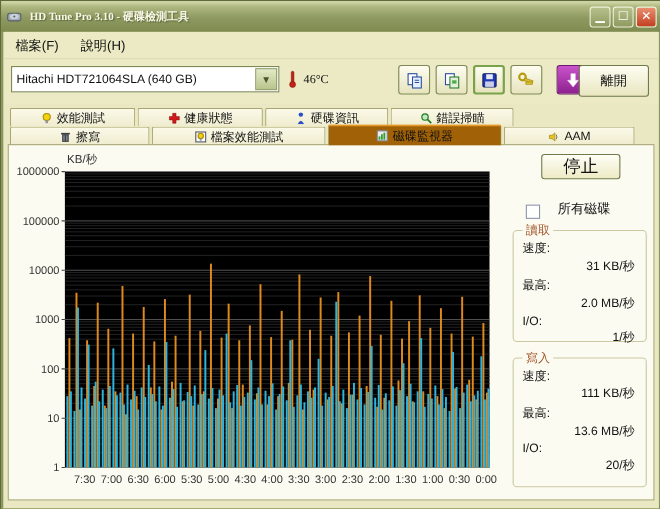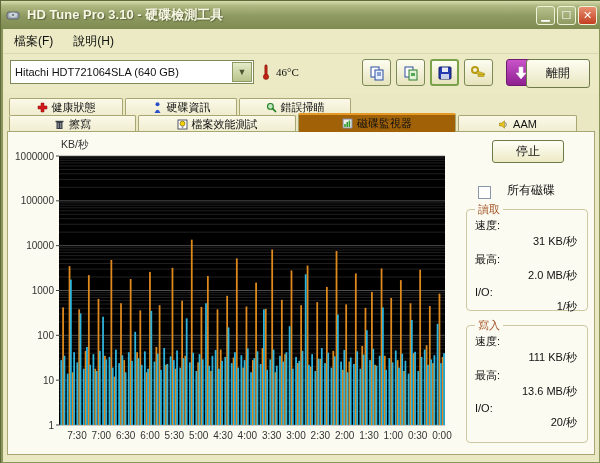--- a/index.html
+++ b/index.html
@@ -2,22 +2,22 @@
 <html><head>
 <meta charset="utf-8">
 <style>
   html,body{margin:0;padding:0;background:#d8d8d8;font-family:"Liberation Sans","DejaVu Sans",sans-serif;}
   .window{position:relative;width:600px;height:463px;background:#E9E8C2;border:1px solid #5E6A3A;
     box-shadow:inset 0 0 0 2px #8A955C;overflow:hidden;}
   
   .titlebar{position:absolute;left:0;top:0;width:600px;height:28px;
     background:linear-gradient(#D7DCAE 0%,#AEB77F 18%,#8D9960 55%,#7E8B50 100%);
     display:flex;align-items:center;padding:0 4px;box-sizing:border-box;}
-  .title-text{color:#F8F7E6;font-weight:bold;font-size:13px;text-shadow:1px 1px 1px #5C663A;margin-left:6px;
-    flex:1;white-space:nowrap;overflow:hidden;}
+  .title-text{color:#F8F7E6;font-weight:bold;font-size:10px;text-shadow:1px 1px 1px #5C663A;margin-left:6px;
+    flex:1;white-space:nowrap;overflow:hidden;font-family:Liberation Serif, serif;}
   .winbtn{width:19px;height:19px;border-radius:3px;margin-left:2px;border:1px solid #F0F2D8;
     display:flex;align-items:center;justify-content:center;color:#fff;font-size:11px;font-weight:bold;
     background:linear-gradient(#B7C08B,#8E9A61);box-sizing:border-box;cursor:default;}
   .winbtn.close{background:linear-gradient(#E8906F,#C33E22);}
   .winbtn .glyph{line-height:1;}
   
   .menubar{position:absolute;left:3px;top:28px;width:594px;height:24px;background:#EBEAC4;
     display:flex;align-items:center;border-bottom:1px solid #D9D7AC;}
   .menu-item{padding:3px 10px;font-size:12px;color:#111;}
   
@@ -43,21 +43,21 @@
     margin-right:2px;box-sizing:border-box;border-radius:2px 2px 0 0;}
   .tab.active{background:#a16207;border-top:2px solid #E59A28;height:19px;margin-top:-2px;position:relative;z-index:5;}
   .tab .ticon{display:inline-block;width:11px;height:11px;flex:0 0 auto;}
   
   .content{position:absolute;left:6px;top:130px;width:588px;height:324px;background:#FCFBF1;
     border:1px solid #A8A672;box-sizing:border-box;}
   .chart-wrap{position:absolute;left:0;top:0;width:455px;height:322px;}
   
   .side{position:absolute;left:450px;top:0;width:136px;height:322px;}
   .stop-btn{position:absolute;left:34px;top:8px;width:70px;height:21px;border:1px solid #6F7A49;border-radius:3px;
-    background:linear-gradient(#FEFEF6,#EDEAC4);font-size:12px;display:flex;align-items:center;justify-content:center;color:#111;}
+    background:linear-gradient(#FEFEF6,#EDEAC4);font-size:16px;display:flex;align-items:center;justify-content:center;color:#111;}
   .chk-row{position:absolute;left:20px;top:50px;display:flex;align-items:flex-end;gap:16px;font-size:12px;color:#111;}
   .chk-box{width:13px;height:13px;background:#fff;border:1px solid #8A97A8;box-sizing:border-box;}
   .grp{position:absolute;left:8px;width:122px;border:1px solid #CBC8A2;border-radius:4px;box-sizing:border-box;
     padding:6px 8px 4px 8px;background:#FCFBF1;}
   .grp .gtitle{position:absolute;top:-8px;left:8px;background:#FCFBF1;padding:0 3px;font-size:11px;color:#A4562A;}
   .grp .lab{font-size:11px;color:#111;margin-top:2px;}
   .grp .val{font-size:11px;color:#111;text-align:right;margin:1px 2px 3px 0;}
   .grp.read{top:77px;height:102px;}
   .grp.write{top:193px;height:118px;}
 </style>
@@ -131,20 +131,27 @@
     </div>
     <div class="tool-btn purple" style="left:502px">
       <svg width="14" height="14" viewBox="0 0 14 14">
         <path d="M5 1 H9 V7 H12 L7 13 L2 7 H5 Z" fill="#fff" stroke="#E8D8EC" stroke-width="0.6"></path>
       </svg>
     </div>
     <div class="exit-btn">離開</div>
   </div>
 
   <div class="tabs-row" style="top:97px">
+    <div class="tab" style="width:114px">
+      <svg class="ticon" viewBox="0 0 11 11">
+          <circle cx="5.5" cy="4.4" r="3.2" fill="#F4D20C" stroke="#A88B06"></circle>
+          <rect x="4.3" y="7.4" width="2.4" height="2.6" fill="#8E97A2"></rect>
+        </svg>
+      <span>效能測試</span>
+    </div>
     <div class="tab" style="width:114px">
       <svg class="ticon" viewBox="0 0 11 11">
           <path d="M4 1 H7 V4 H10 V7 H7 V10 H4 V7 H1 V4 H4 Z" fill="#D21A1A" stroke="#8E0E0E" stroke-width="0.5"></path>
         </svg>
       <span>健康狀態</span>
     </div>
     <div class="tab" style="width:112px">
       <svg class="ticon" viewBox="0 0 11 11">
           <circle cx="5.5" cy="2.2" r="2" fill="#2A50C8"></circle>
           <path d="M2.5 11 Q5.5 4.5 8.5 11 Z" fill="#2A50C8"></path>

